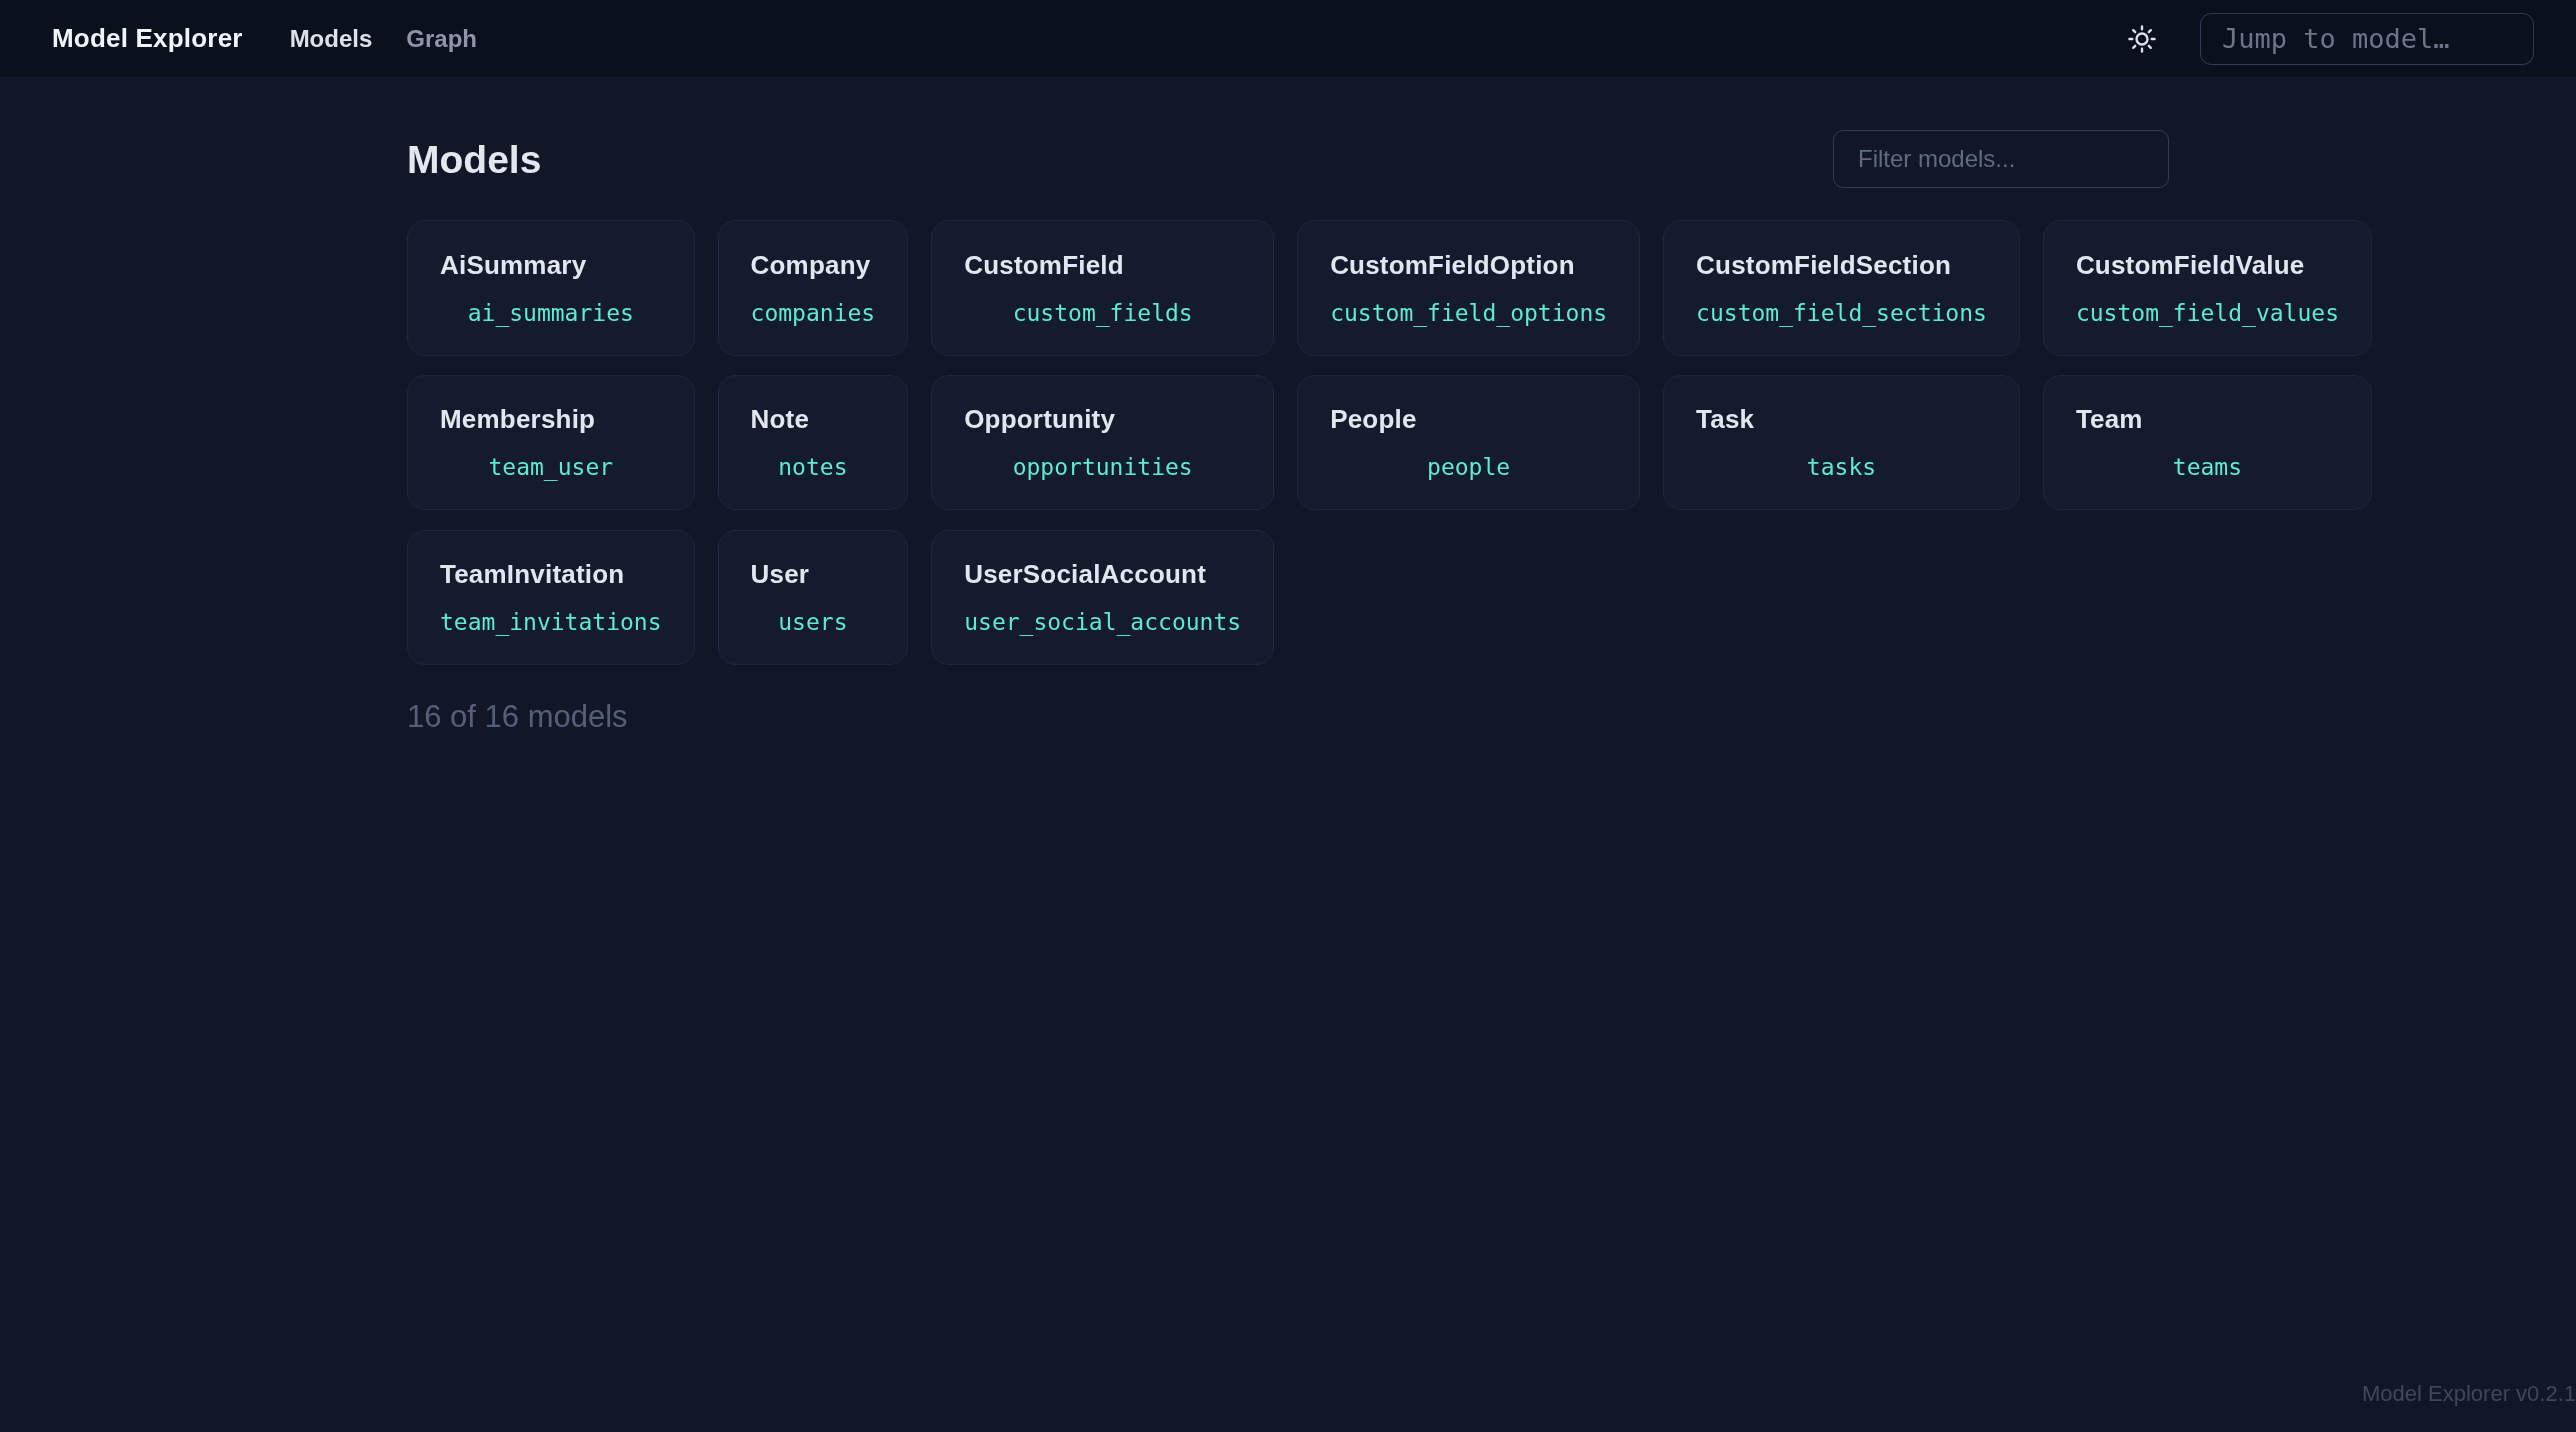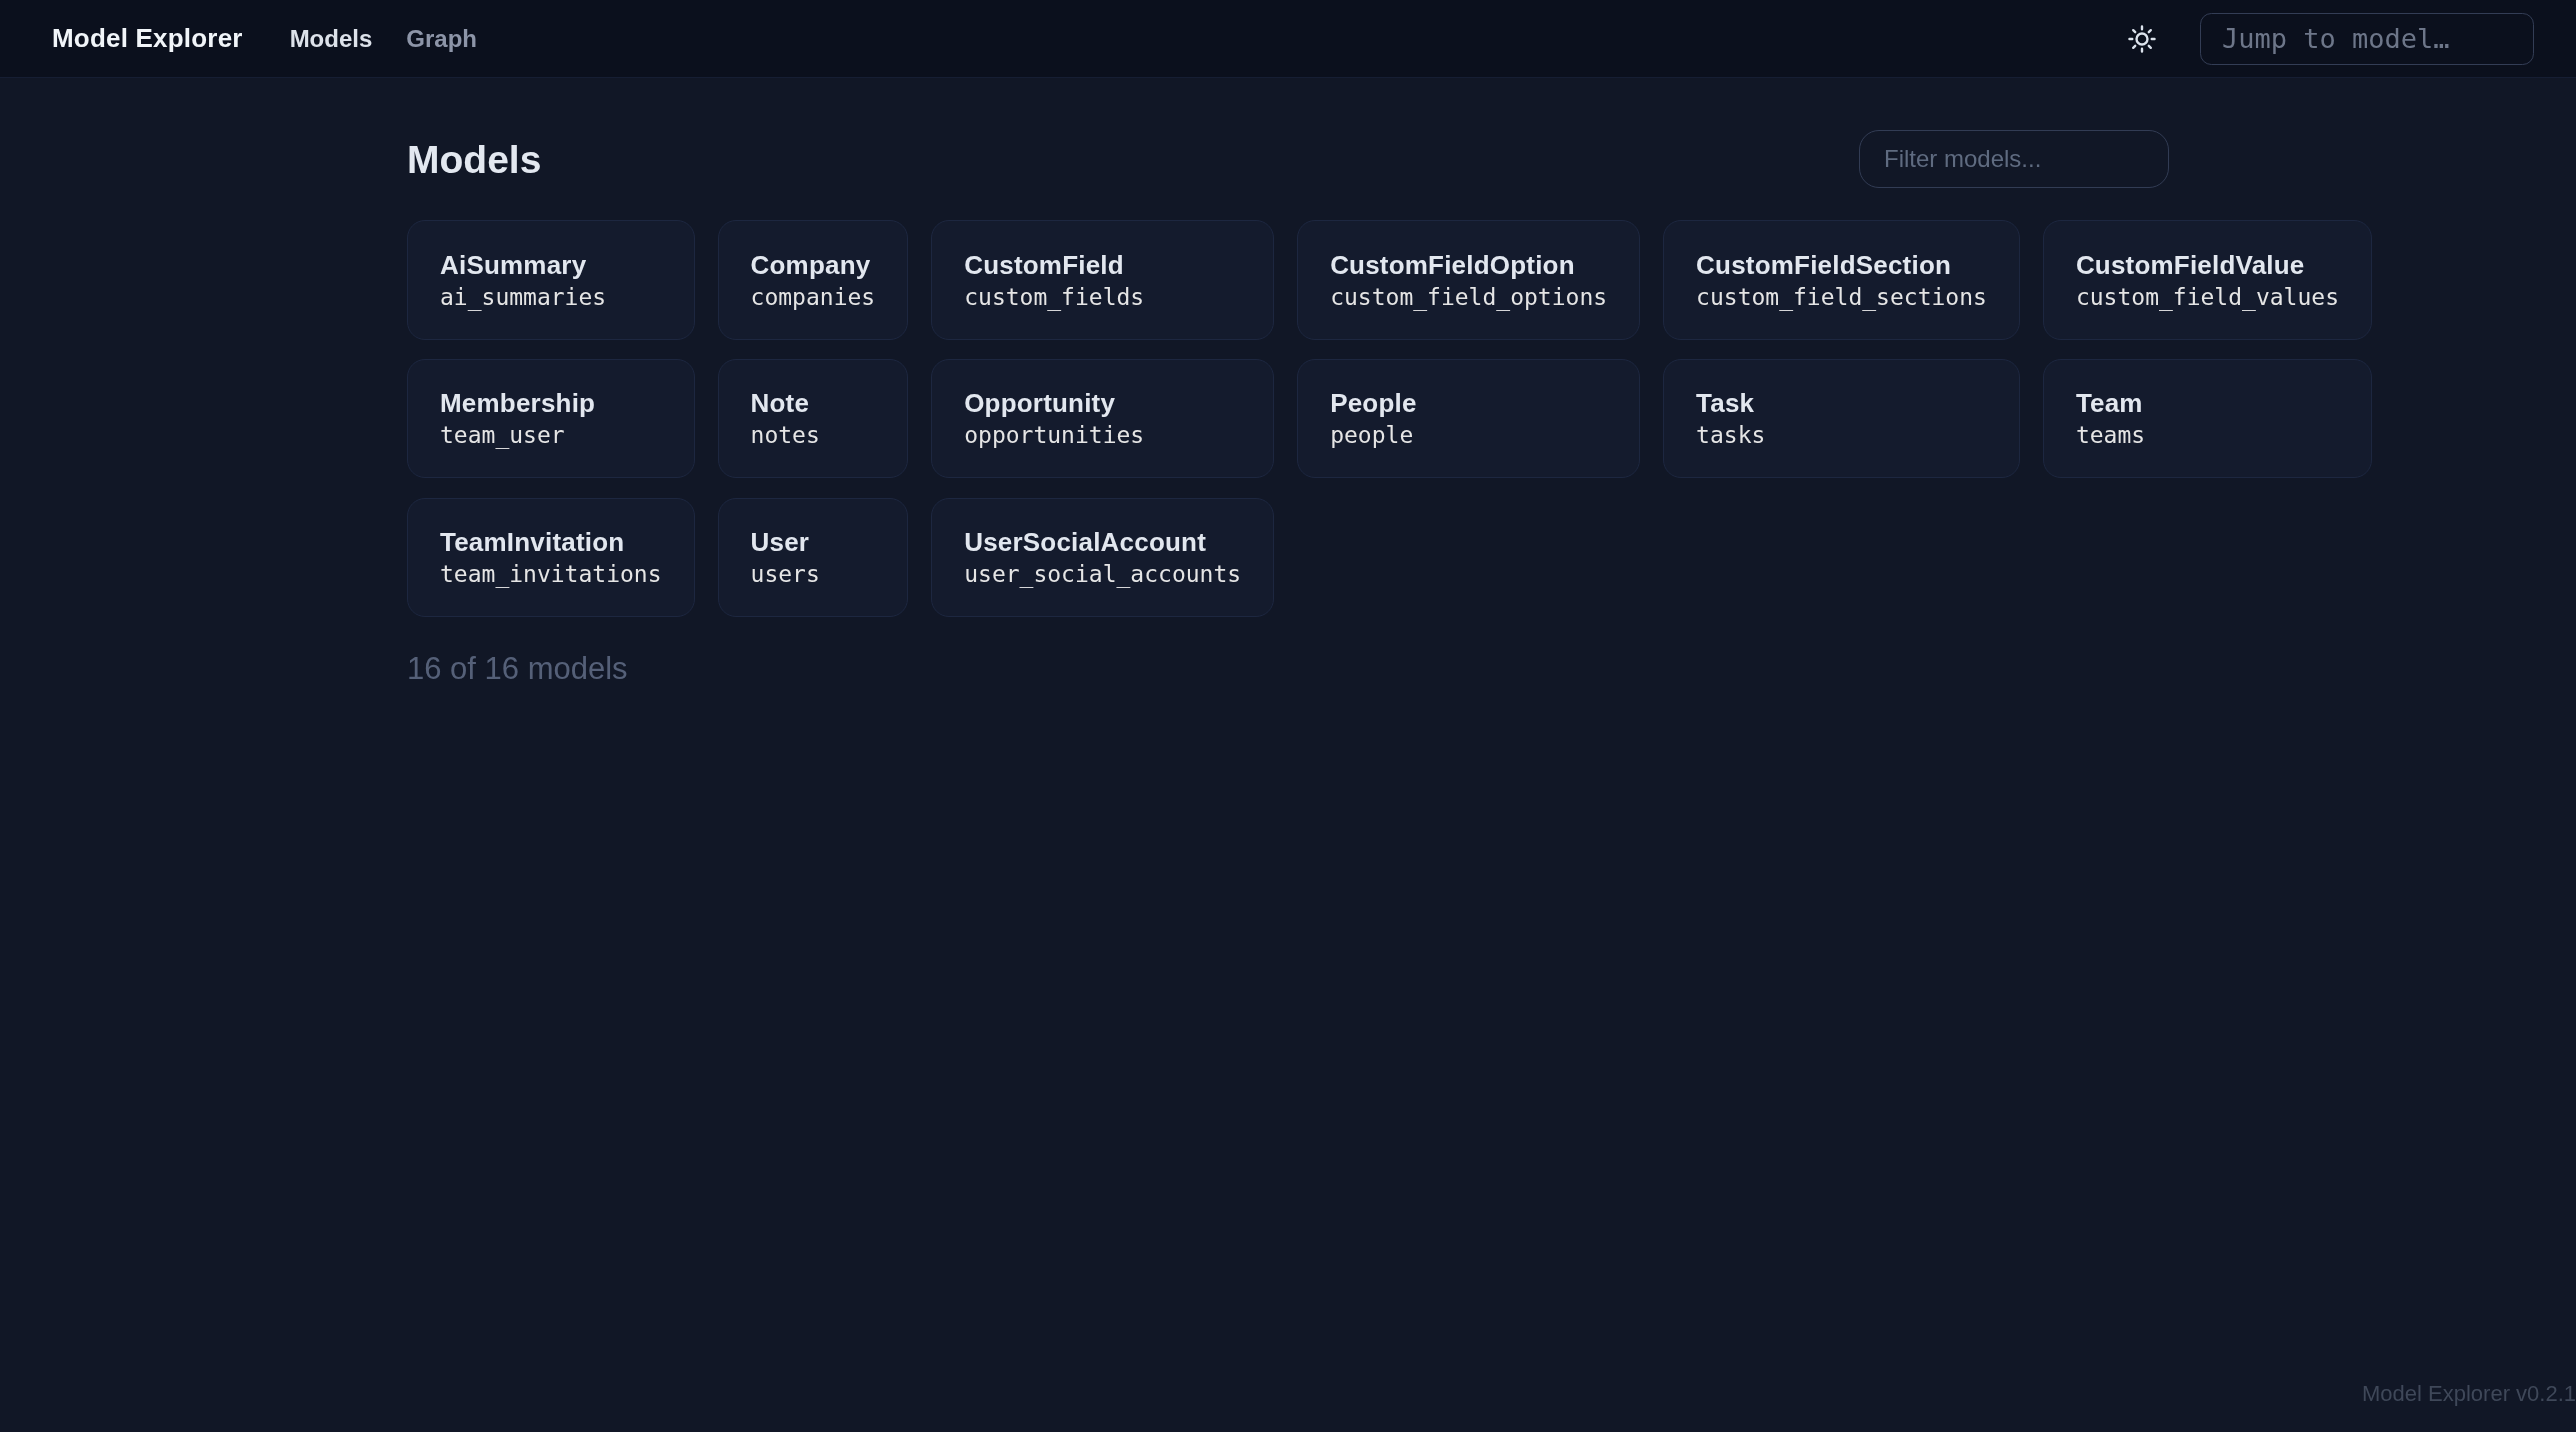--- a/index.html
+++ b/index.html
@@ -34,43 +34,43 @@
   }
   .jump-input::placeholder { color: #6d7689; }
 
   
   main { flex: 1 1 auto; }
   .container { width: 1762px; margin: 0 auto; }
 
   .page-header { margin-top: 52px; display: flex; align-items: center; justify-content: space-between; }
   .page-title { margin: 0; font-size: 39px; line-height: 45px; font-weight: 700; color: #e3e8f0; }
   .filter-input {
-    width: 310px; height: 58px;
+    width: 336px; height: 58px;
     background: transparent;
-    border: 1.6px solid #323c54; border-radius: 20px;
+    border: 1.6px solid #323c54; border-radius: 10px;
     padding: 0 24px;
     font-family: "Liberation Sans", sans-serif;
     font-size: 24px; color: #cbd5e1; outline: none;
   }
   .filter-input::placeholder { color: #5f6b80; }
 
   .grid {
     margin-top: 32px;
     display: grid; grid-template-columns: repeat(6, 1fr);
     column-gap: 23px; row-gap: 19.4px;
   }
   .card {
     background: #141b2d;
     border: 0.8px solid #1d2740;
     border-radius: 18px;
     padding: 27.5px 32px;
     cursor: pointer;
   }
   .card-title { font-size: 26px; line-height: 32px; font-weight: 700; color: #e2e7ef; letter-spacing: 0.2px; }
-  .card-sub { margin-top: 3px; font-family: "DejaVu Sans Mono", monospace; font-size: 23px; line-height: 27.5px; color: #e5e5e5; }
+  .card-sub { margin-top: 19px; font-family: "DejaVu Sans Mono", monospace; font-size: 23px; line-height: 27.5px; color: #5eead4; text-align: center; }
 
   .count { margin-top: 34px; font-size: 31px; color: #556078; }
 
   
   footer { flex: 0 0 auto; padding: 21px 0 26px; text-align: right; }
   .footer-text { font-size: 22px; color: #3f4859; }
 </style>
 </head>
 <body>
 

